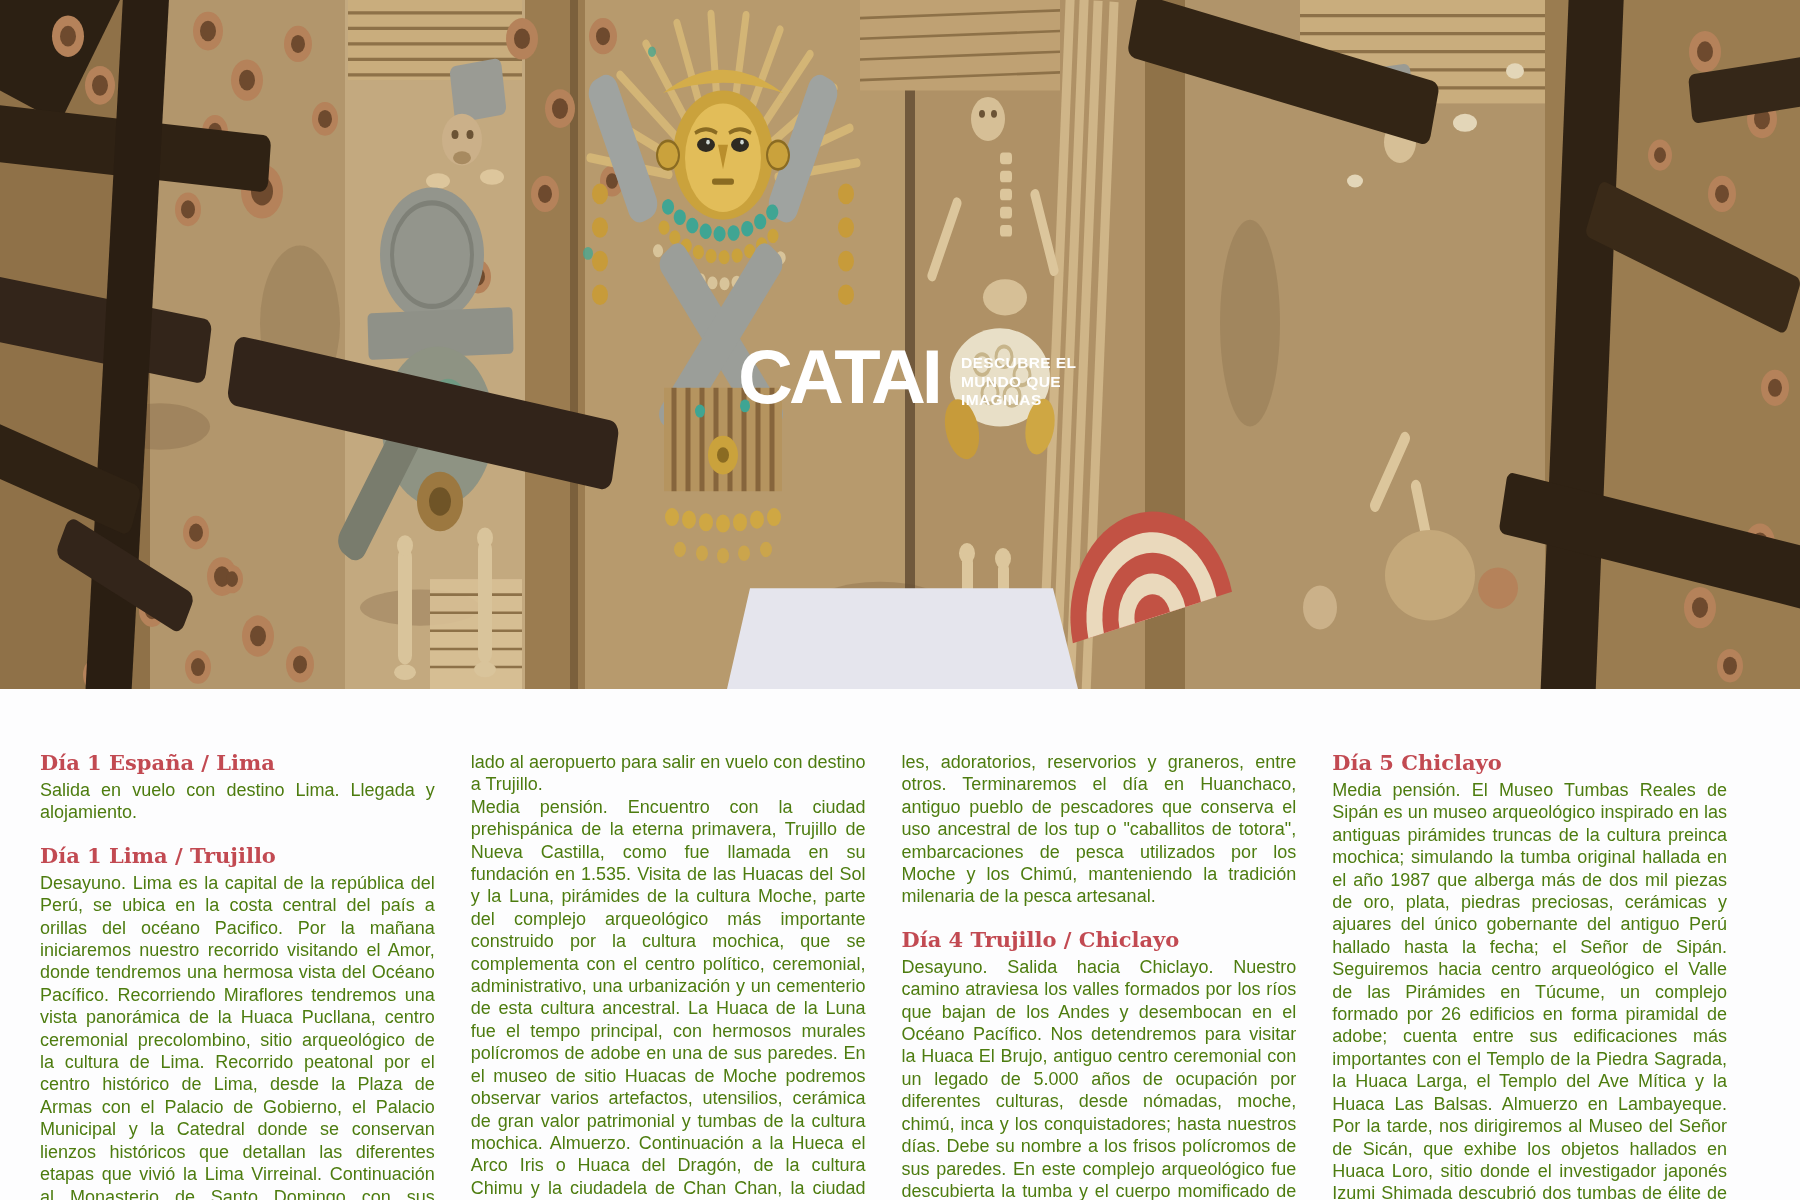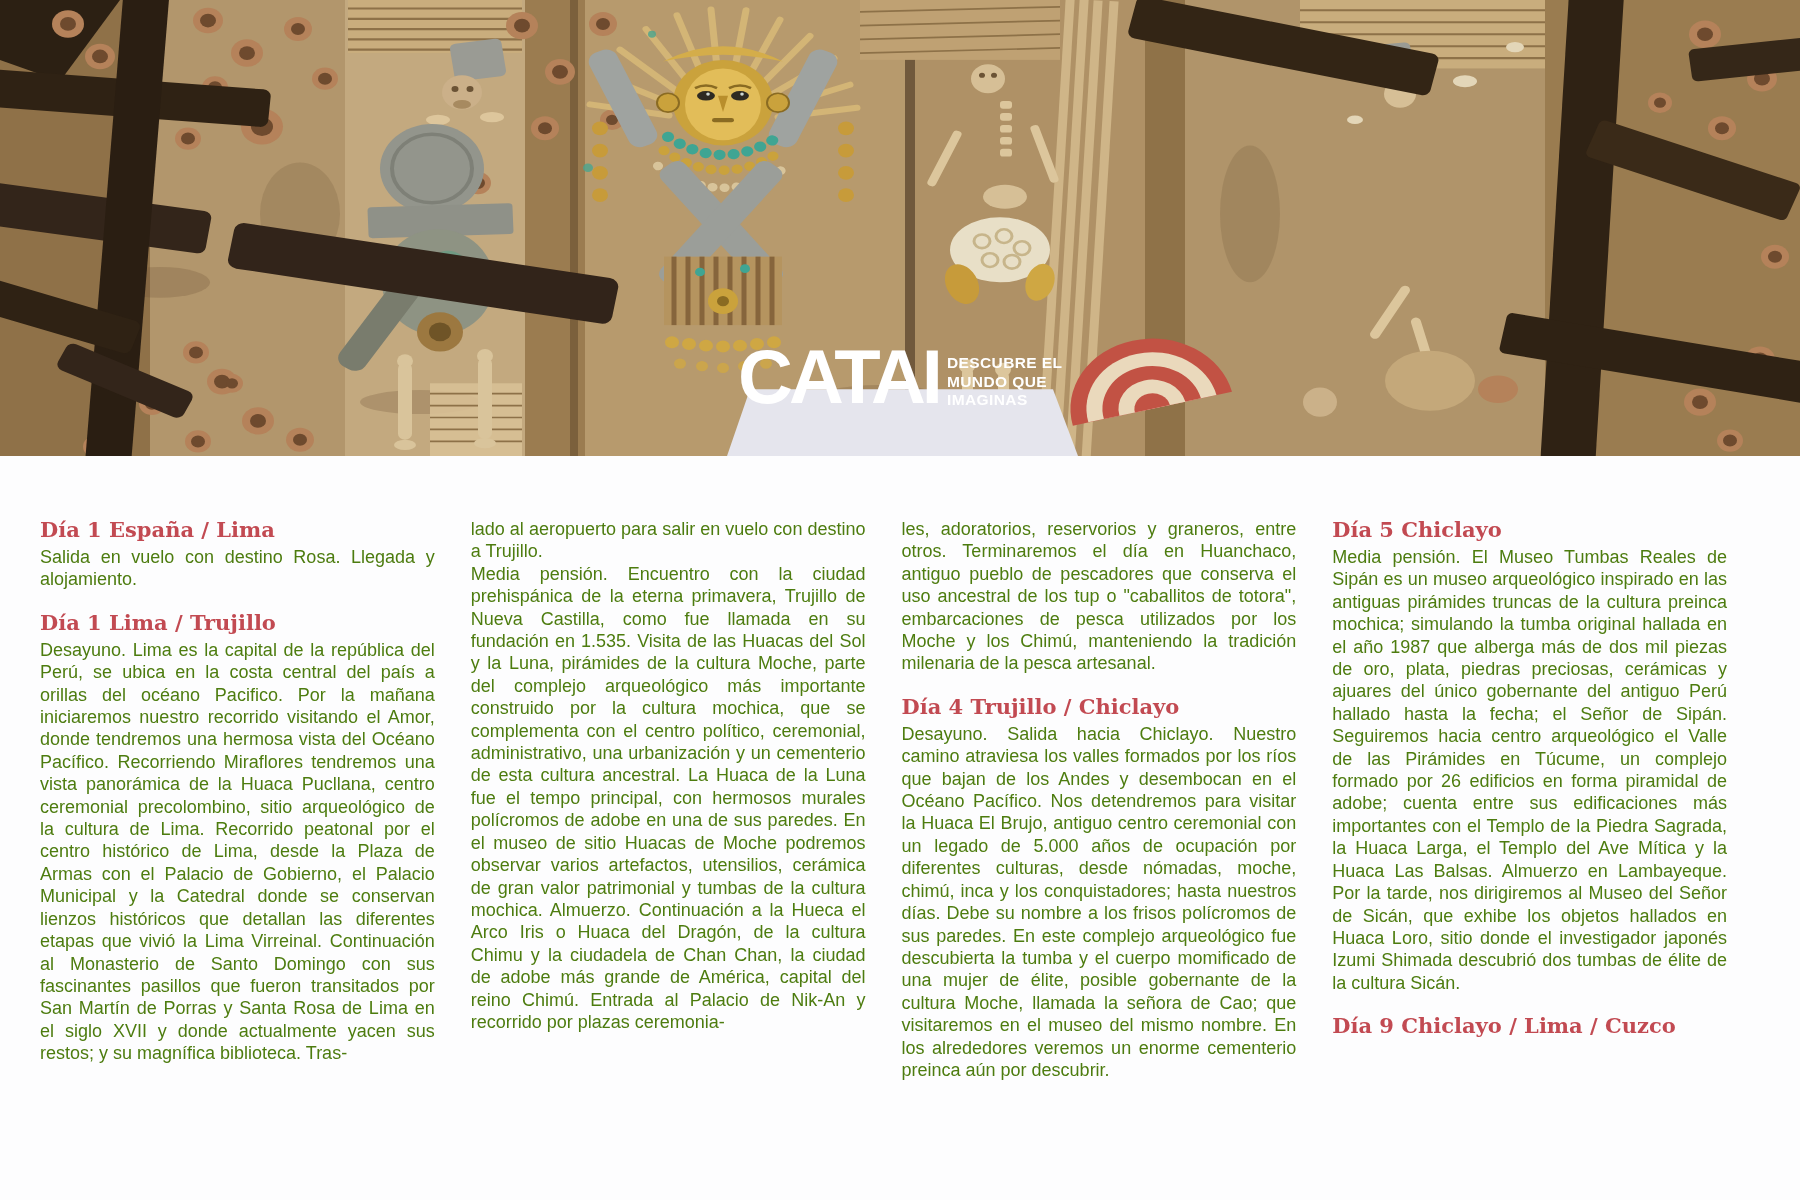--- a/index.html
+++ b/index.html
@@ -3,29 +3,29 @@
 <meta charset="utf-8">
 <style>
   html,body{margin:0;padding:0;}
   body{
     width:1800px;height:1200px;overflow:hidden;
     background:#fdfdfe;
     font-family:"Liberation Sans",sans-serif;
     position:relative;
   }
   
-  .hero{position:relative;width:1800px;height:456px;overflow:hidden;background:#737373;}
+  .hero{position:relative;width:1800px;height:689px;overflow:hidden;background:#737373;}
   .hero svg{position:absolute;left:0;top:0;width:100%;height:100%;display:block;}
   .logo-wrap{position:absolute;left:738px;top:344px;display:flex;align-items:flex-start;}
   .logo-text{
     font-size:76px;line-height:66px;font-weight:bold;letter-spacing:-4px;
     color:#ffffff;font-family:"Liberation Sans",sans-serif;
   }
   .tagline{
-    margin-left:8px;margin-top:10px;
+    margin-left:22px;margin-top:10px;
     font-size:15.5px;line-height:18.5px;font-weight:bold;letter-spacing:.4px;
     color:#ffffff;text-transform:uppercase;
   }
   
   .content{
     padding:62px 73px 0 40px;
     display:grid;grid-template-columns:repeat(4,1fr);column-gap:36px;
   }
   .col{min-width:0;}
   .col p{
@@ -369,21 +369,21 @@
       <div>MUNDO QUE</div>
       <div>IMAGINAS</div>
     </div>
   </div>
 </div>
 
 <div class="content">
 
   <div class="col">
     <h3>Día 1 España / Lima</h3>
-    <p>Salida en vuelo con destino Rosa. Llegada y alojamiento.</p>
+    <p>Salida en vuelo con destino Lima. Llegada y alojamiento.</p>
     <h3>Día 1 Lima / Trujillo</h3>
     <p>Desayuno. Lima es la capital de la república del Perú, se ubica en la costa central del país a orillas del océano Pacifico. Por la mañana iniciaremos nuestro recorrido visitando el Amor, donde tendremos una hermosa vista del Océano Pacífico. Recorriendo Miraflores tendremos una vista panorámica de la Huaca Pucllana, centro ceremonial precolombino, sitio arqueológico de la cultura de Lima. Recorrido peatonal por el centro histórico de Lima, desde la Plaza de Armas con el Palacio de Gobierno, el Palacio Municipal y la Catedral donde se conservan lienzos históricos que detallan las diferentes etapas que vivió la Lima Virreinal. Continuación al Monasterio de Santo Domingo con sus fascinantes pasillos que fueron transitados por San Martín de Porras y Santa Rosa de Lima en el siglo XVII y donde actualmente yacen sus restos; y su magnífica biblioteca. Tras-</p>
   </div>
 
   <div class="col">
     <p>lado al aeropuerto para salir en vuelo con destino a Trujillo.</p>
     <p>Media pensión. Encuentro con la ciudad prehispánica de la eterna primavera, Trujillo de Nueva Castilla, como fue llamada en su fundación en 1.535. Visita de las Huacas del Sol y la Luna, pirámides de la cultura Moche, parte del complejo arqueológico más importante construido por la cultura mochica, que se complementa con el centro político, ceremonial, administrativo, una urbanización y un cementerio de esta cultura ancestral. La Huaca de la Luna fue el tempo principal, con hermosos murales polícromos de adobe en una de sus paredes. En el museo de sitio Huacas de Moche podremos observar varios artefactos, utensilios, cerámica de gran valor patrimonial y tumbas de la cultura mochica. Almuerzo. Continuación a la Hueca el Arco Iris o Huaca del Dragón, de la cultura Chimu y la ciudadela de Chan Chan, la ciudad de adobe más grande de América, capital del reino Chimú. Entrada al Palacio de Nik-An y recorrido por plazas ceremonia-</p>
   </div>
 
   <div class="col">

